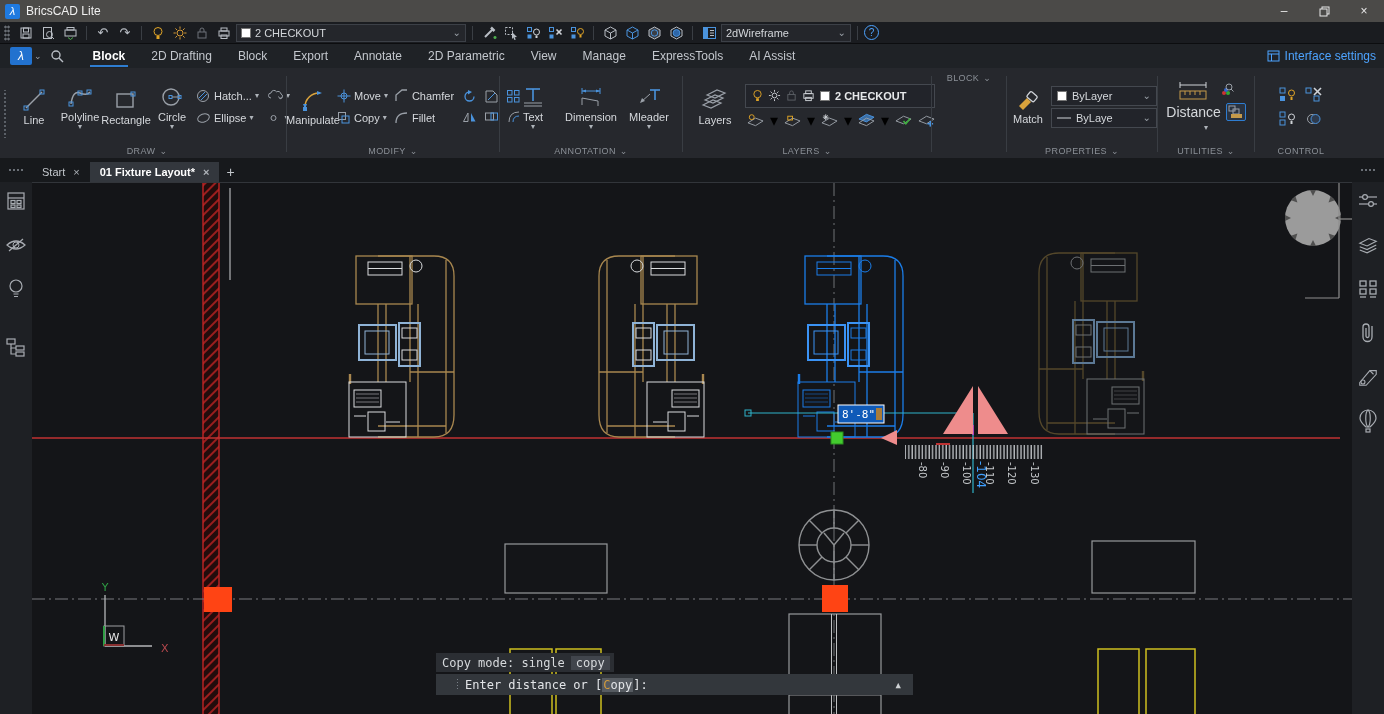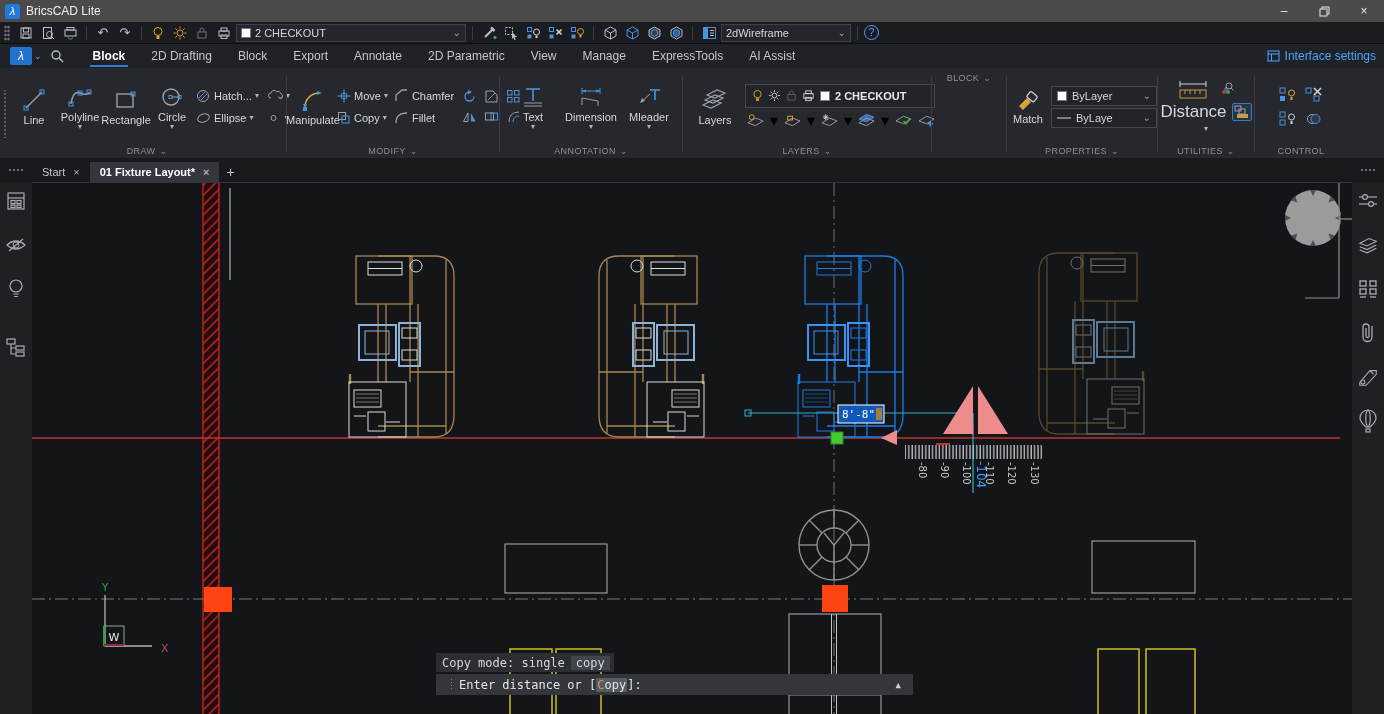--- a/index.html
+++ b/index.html
@@ -85,21 +85,21 @@
   .sidebar.left { left:0; }
   .sidebar.right { right:0; }
   .sbtn { width:22px; height:22px; display:flex; align-items:center; justify-content:center; }
   .canvas { position:absolute; left:32px; right:32px; top:0; bottom:0; background:#141518; border-top:1px solid #32353a; }
   .canvas svg { display:block; }
 
   
   .cmd { position:absolute; left:393px; top:471px; width:477px; font-family:"DejaVu Sans Mono", monospace; font-size:12px;margin-left:43px; }
   .cmd-hist { display:inline-flex; align-items:center; height:19px; background:#2b2e33; color:#d6d9dc; padding:0 4px 0 6px; }
   .cmd-chip { background:#41454c; padding:0 5px; margin-left:6px; }
-  .cmd-line { margin-top:2px; height:21px; background:#33373c; display:flex; align-items:center; color:#e3e5e8; padding:0 6px 0 14px; }
+  .cmd-line { margin-top:2px; height:21px; background:#33373c; display:flex; align-items:center; color:#e3e5e8; padding:0 6px 0 20px; }
   .cmd-grip { width:4px; height:13px; margin-right:5px;
     background-image:radial-gradient(#7a8088 0.8px, transparent 1px); background-size:3px 3px; }
   .cmd-opt { background:#565b61; padding:0 1px; }
   .cmd-key { color:#d49b3c; }
   .cmd-up { margin-left:auto; color:#cfd2d5; font-size:9px; padding:0 6px; }
 
   svg text { font-family:"DejaVu Sans", sans-serif; }
   .mono-svg { font-family:"DejaVu Sans Mono", monospace; }
 </style>
 </head>
@@ -658,21 +658,21 @@
               </g>
           </svg>
           <svg width="16" height="16" viewBox="0 0 16 16">
             <circle cx="6" cy="10" r="2" fill="#c33"></circle>
               <circle cx="10" cy="10" r="2" fill="#3a3"></circle>
               <circle cx="8" cy="7" r="2" fill="#36c"></circle>
             <circle cx="11" cy="4" r="3" fill="none" stroke="#9aa0a8"></circle>
               <line x1="13" y1="6" x2="15.5" y2="8.5" stroke="#9aa0a8"></line>
           </svg>
         </div>
-        <div style="display:flex; align-items:center; gap:5px; color:#d5d8dc; font-size:17px;">
+        <div style="display:flex; align-items:center; gap:5px; color:#d5d8dc; font-size:14px;">
           <span>Distance</span>
           <span class="hilite">
             <svg width="16" height="14" viewBox="0 0 16 14">
               <rect x="1" y="1" width="6" height="5" fill="none" stroke="#9aa0a8"></rect>
                 <rect x="5" y="4" width="6" height="5" fill="none" stroke="#9aa0a8"></rect>
               <rect x="3" y="9" width="11" height="4" fill="#c59a4a"></rect>
             </svg>
           </span>
         </div>
         <span class="dd" style="color:#aeb3b9; font-size:8px;">▾</span>

